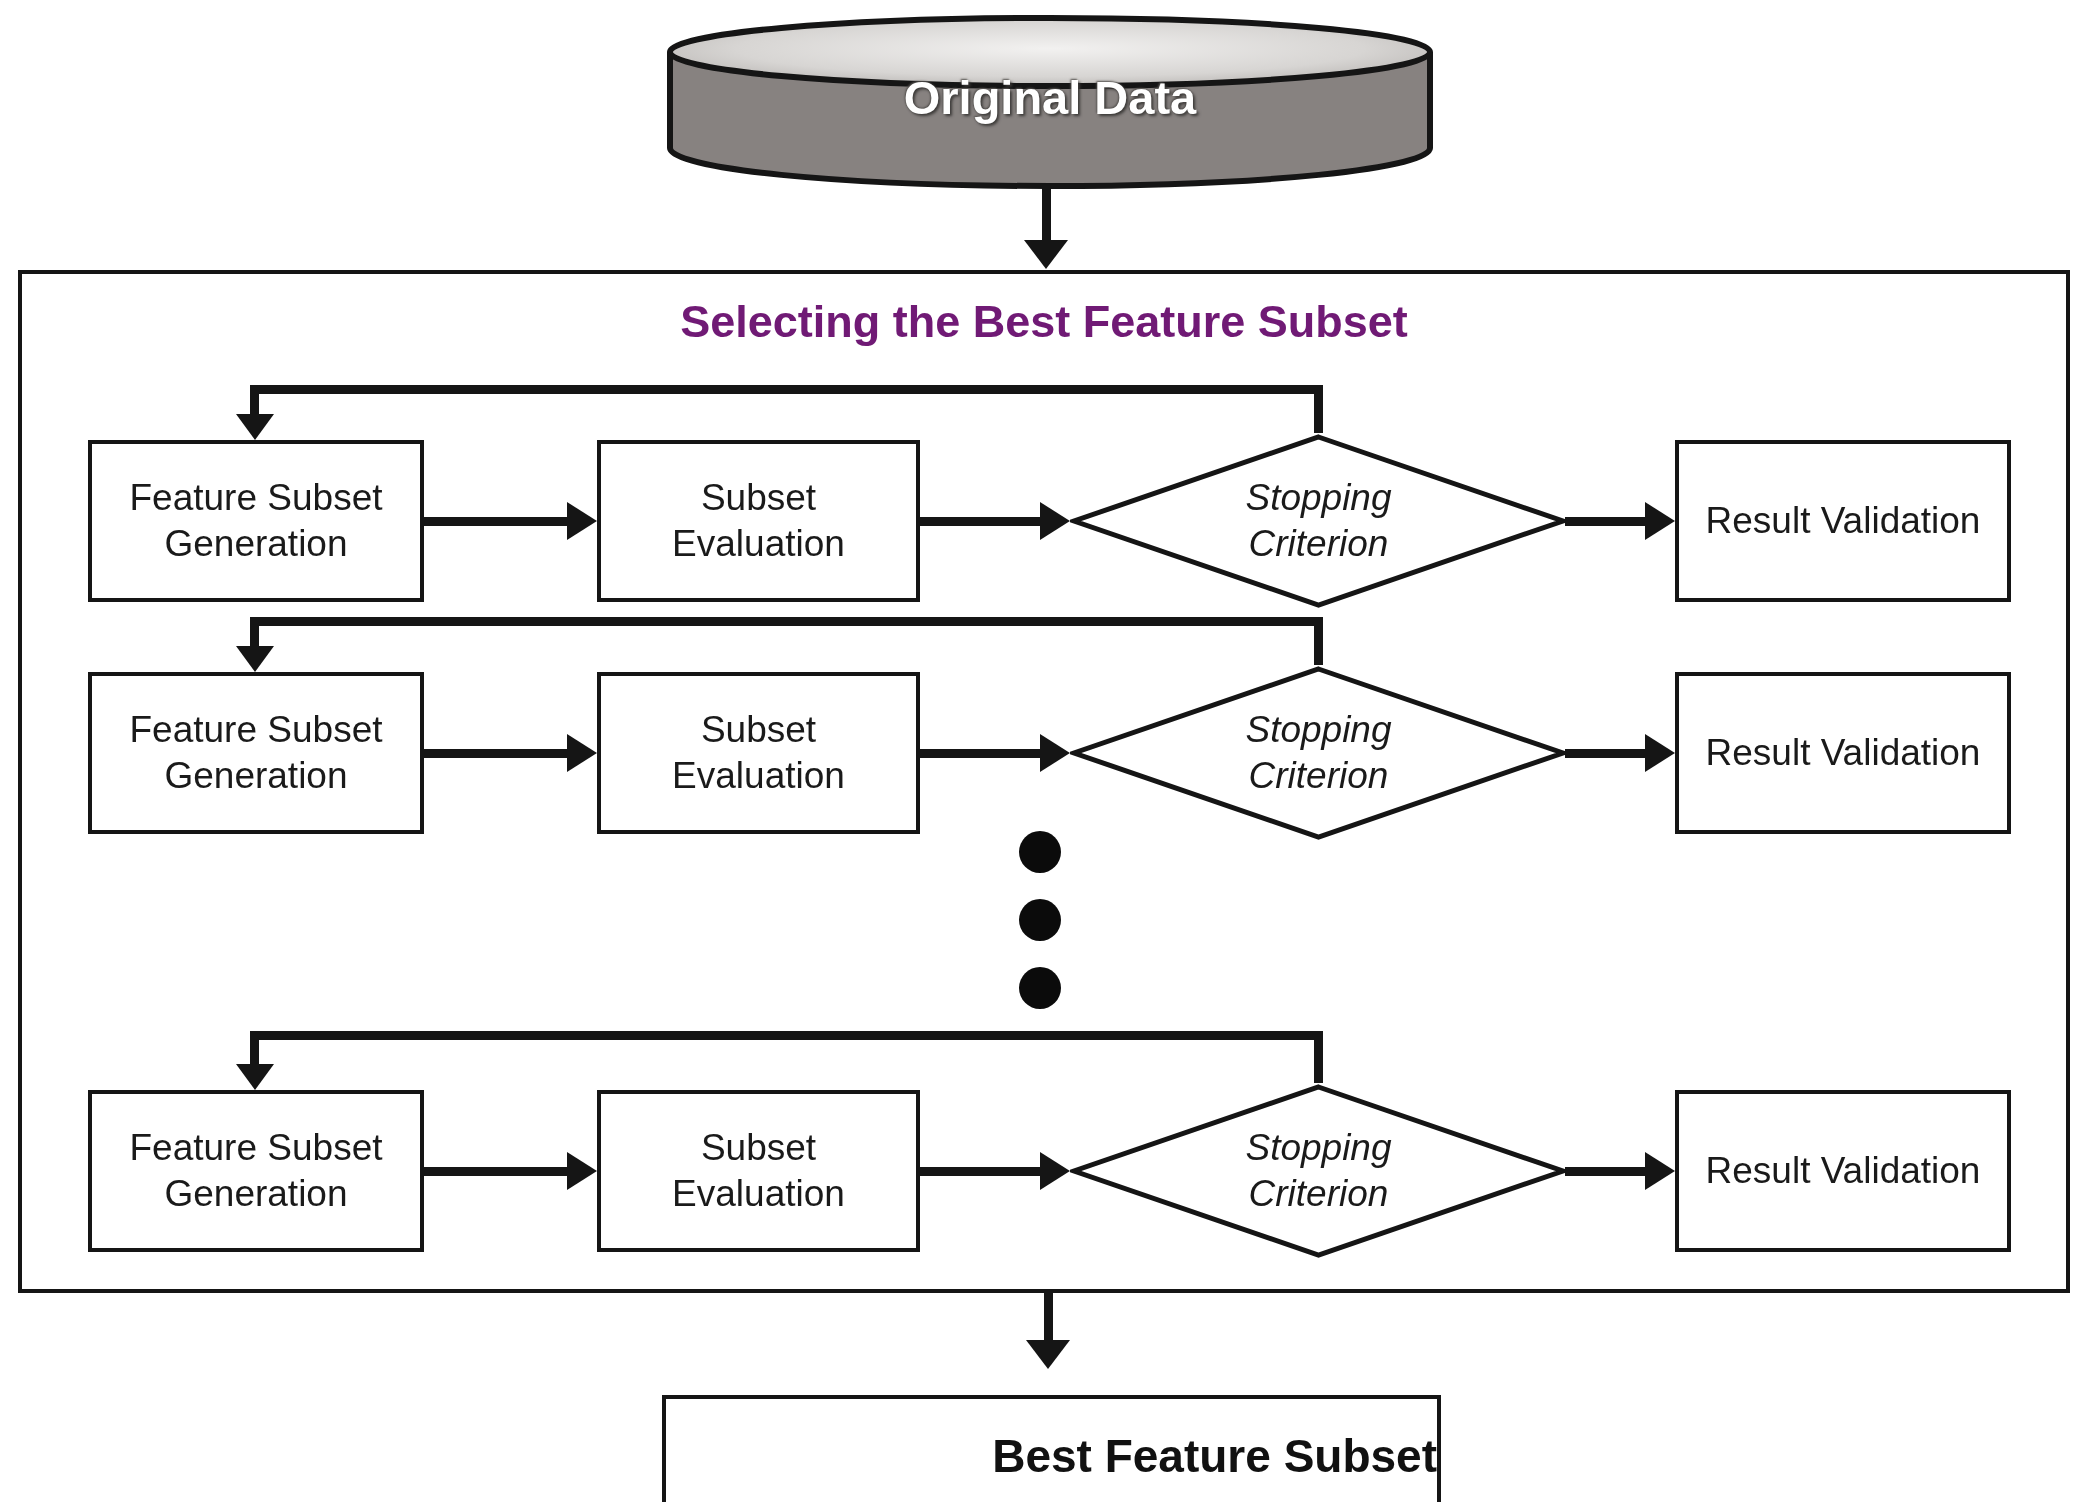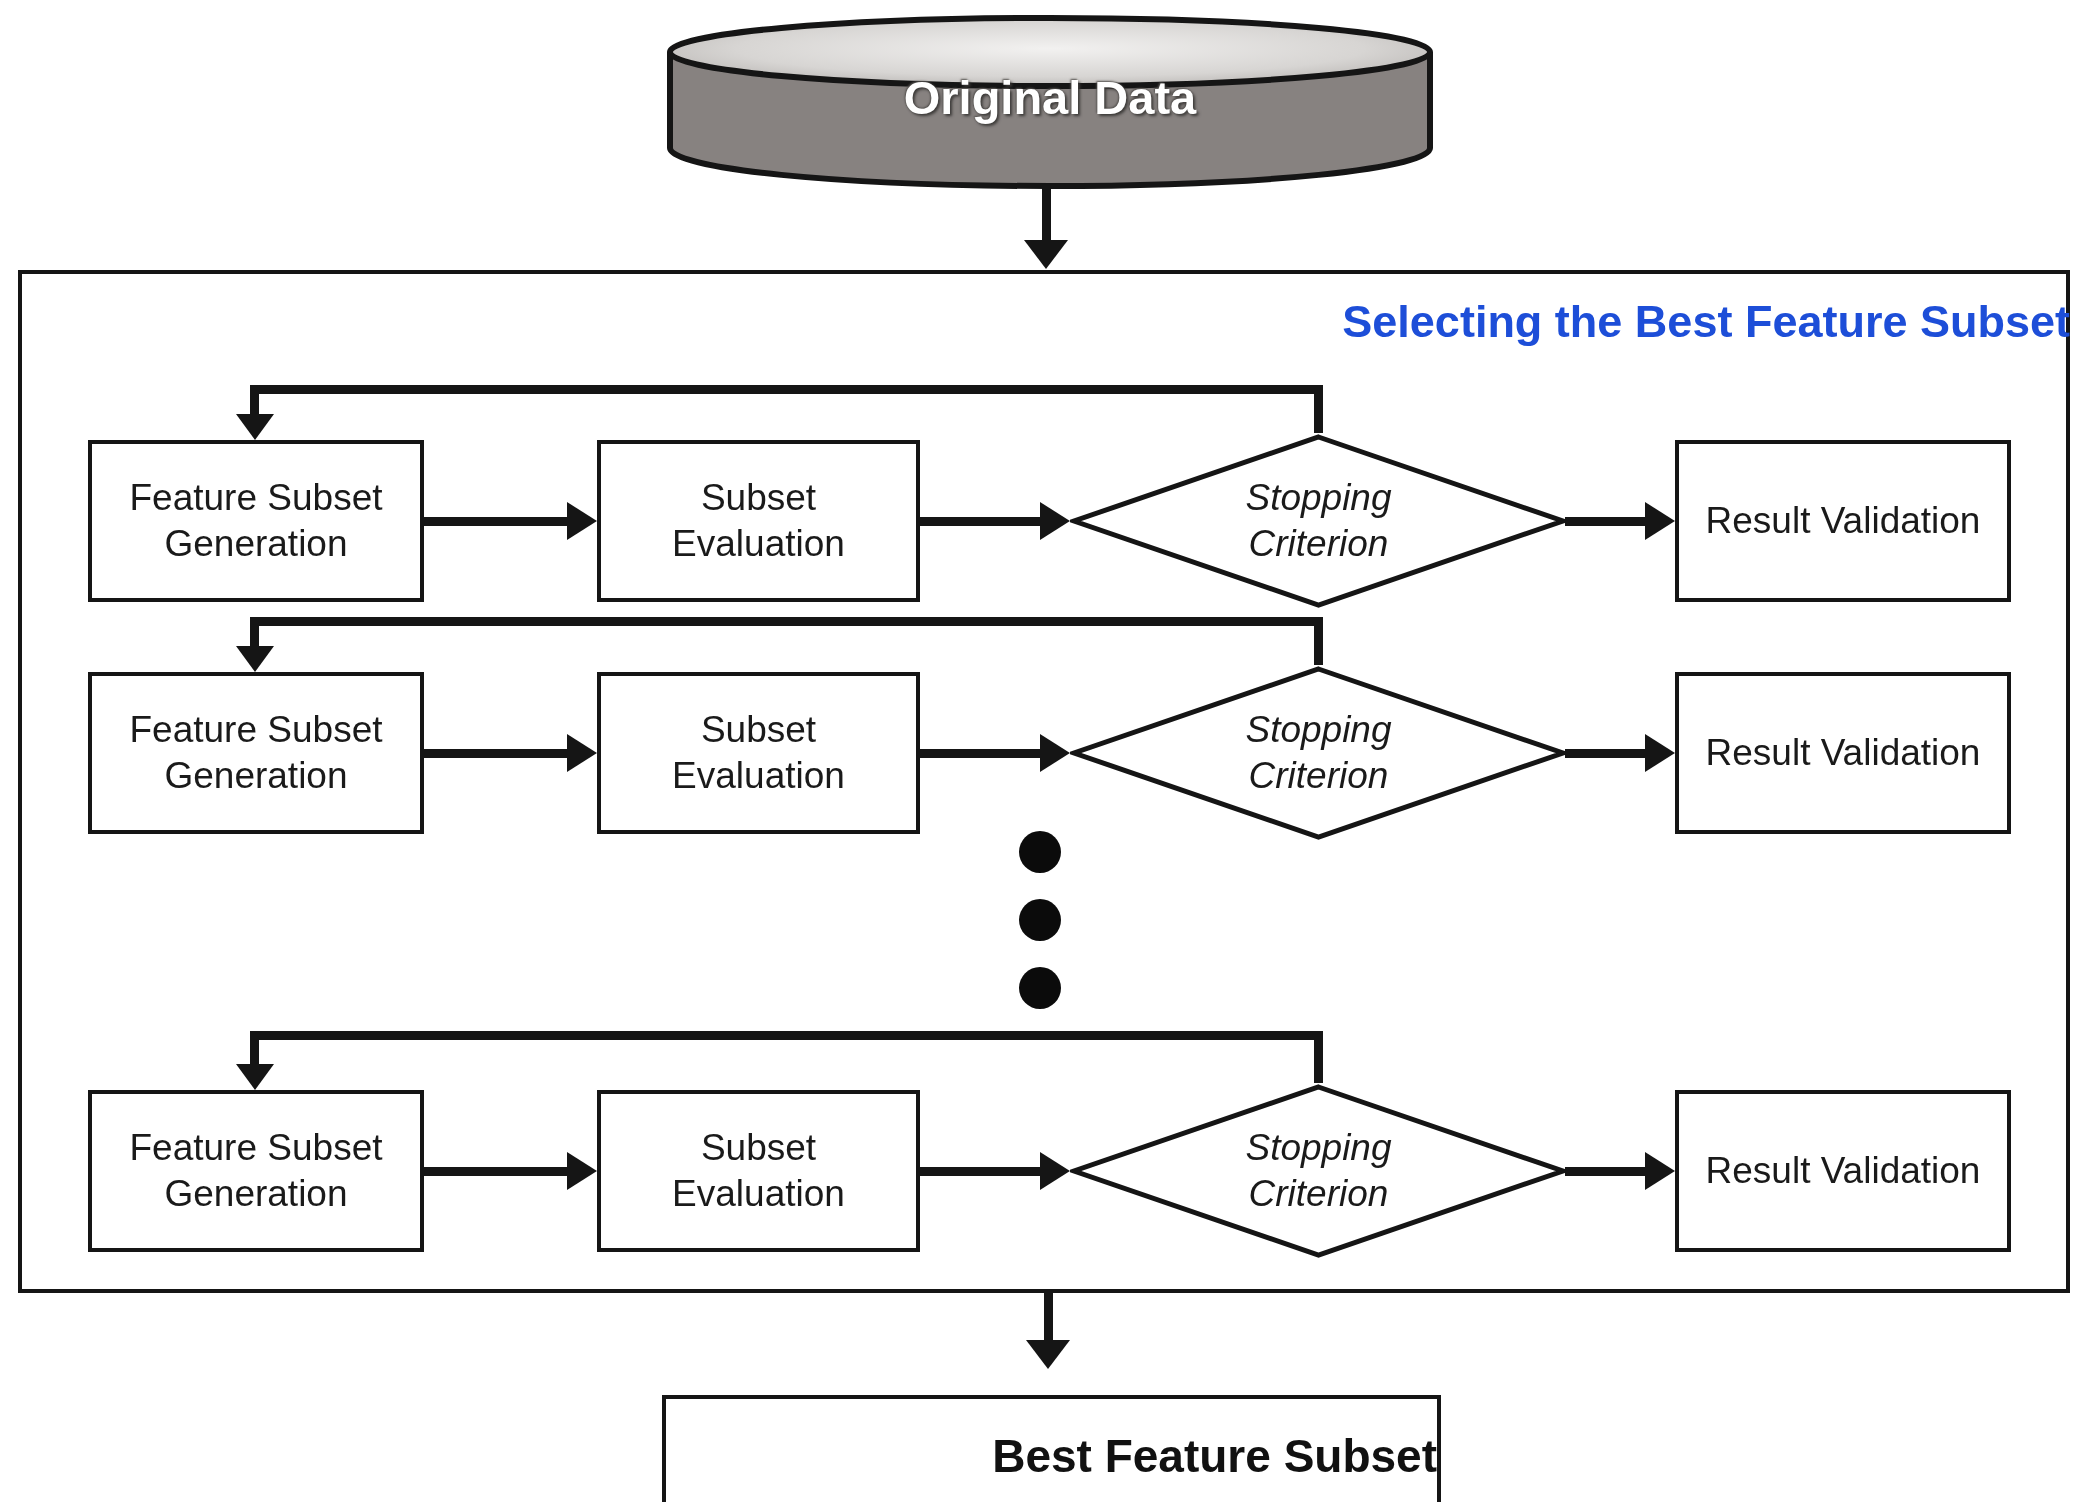--- a/index.html
+++ b/index.html
@@ -8,21 +8,21 @@
     font-family:"Liberation Sans", sans-serif;color:#1a1a1a;overflow:hidden;
   }
   .abs{position:absolute;}
   
   .flow-container{
     position:absolute;left:18px;top:270px;width:2052px;height:1023px;
     border:4px solid #151515;background:#ffffff;box-sizing:border-box;
   }
   .flow-title{
     position:absolute;left:18px;top:294px;width:2052px;height:56px;
-    text-align:right;font-size:45px;font-weight:bold;color:#1d4ed8;
+    text-align:center;font-size:45px;font-weight:bold;color:#701a75;
     line-height:56px;letter-spacing:0px;
   }
   
   .pbox{
     position:absolute;border:4px solid #151515;background:#ffffff;box-sizing:border-box;
     display:flex;align-items:center;justify-content:center;text-align:center;
   }
   .pbox .label, .diamond-label{
     white-space:pre-line;font-size:37px;line-height:1.24;color:#1a1a1a;
   }

